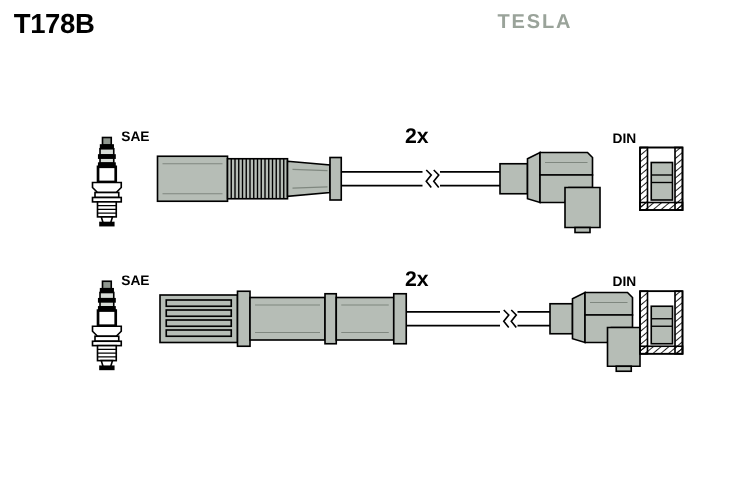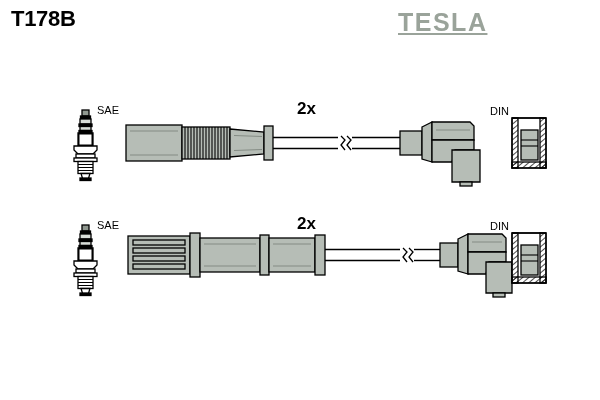--- a/index.html
+++ b/index.html
@@ -40,41 +40,41 @@
     font-weight: bold;
     letter-spacing: -0.2px;
     color: #000000;
     line-height: 1;
     white-space: nowrap;
   }
   .logo {
     position: absolute;
     left: 398px;
     top: 10px;
-    font-size: 25px;
+    font-size: 16px;
     font-weight: bold;
     letter-spacing: 1.5px;
     color: #9aa39a;
     line-height: 1;
-    text-decoration: underline;
   }
   .lbl {
     position: absolute;
     font-size: 11px;
-    font-weight: normal;
+    font-weight: bold;
     color: #000000;
     line-height: 1;
     white-space: nowrap;
   }
   .lbl-2x {
     position: absolute;
     font-size: 17px;
     font-weight: bold;
     color: #000000;
     line-height: 1;
+    margin-left: 27px;
   }
 </style>
 </head>
 <body>
 
 <div id="page">
 
   <div class="ttl">T178B</div>
   <div class="logo">TESLA</div>
 

